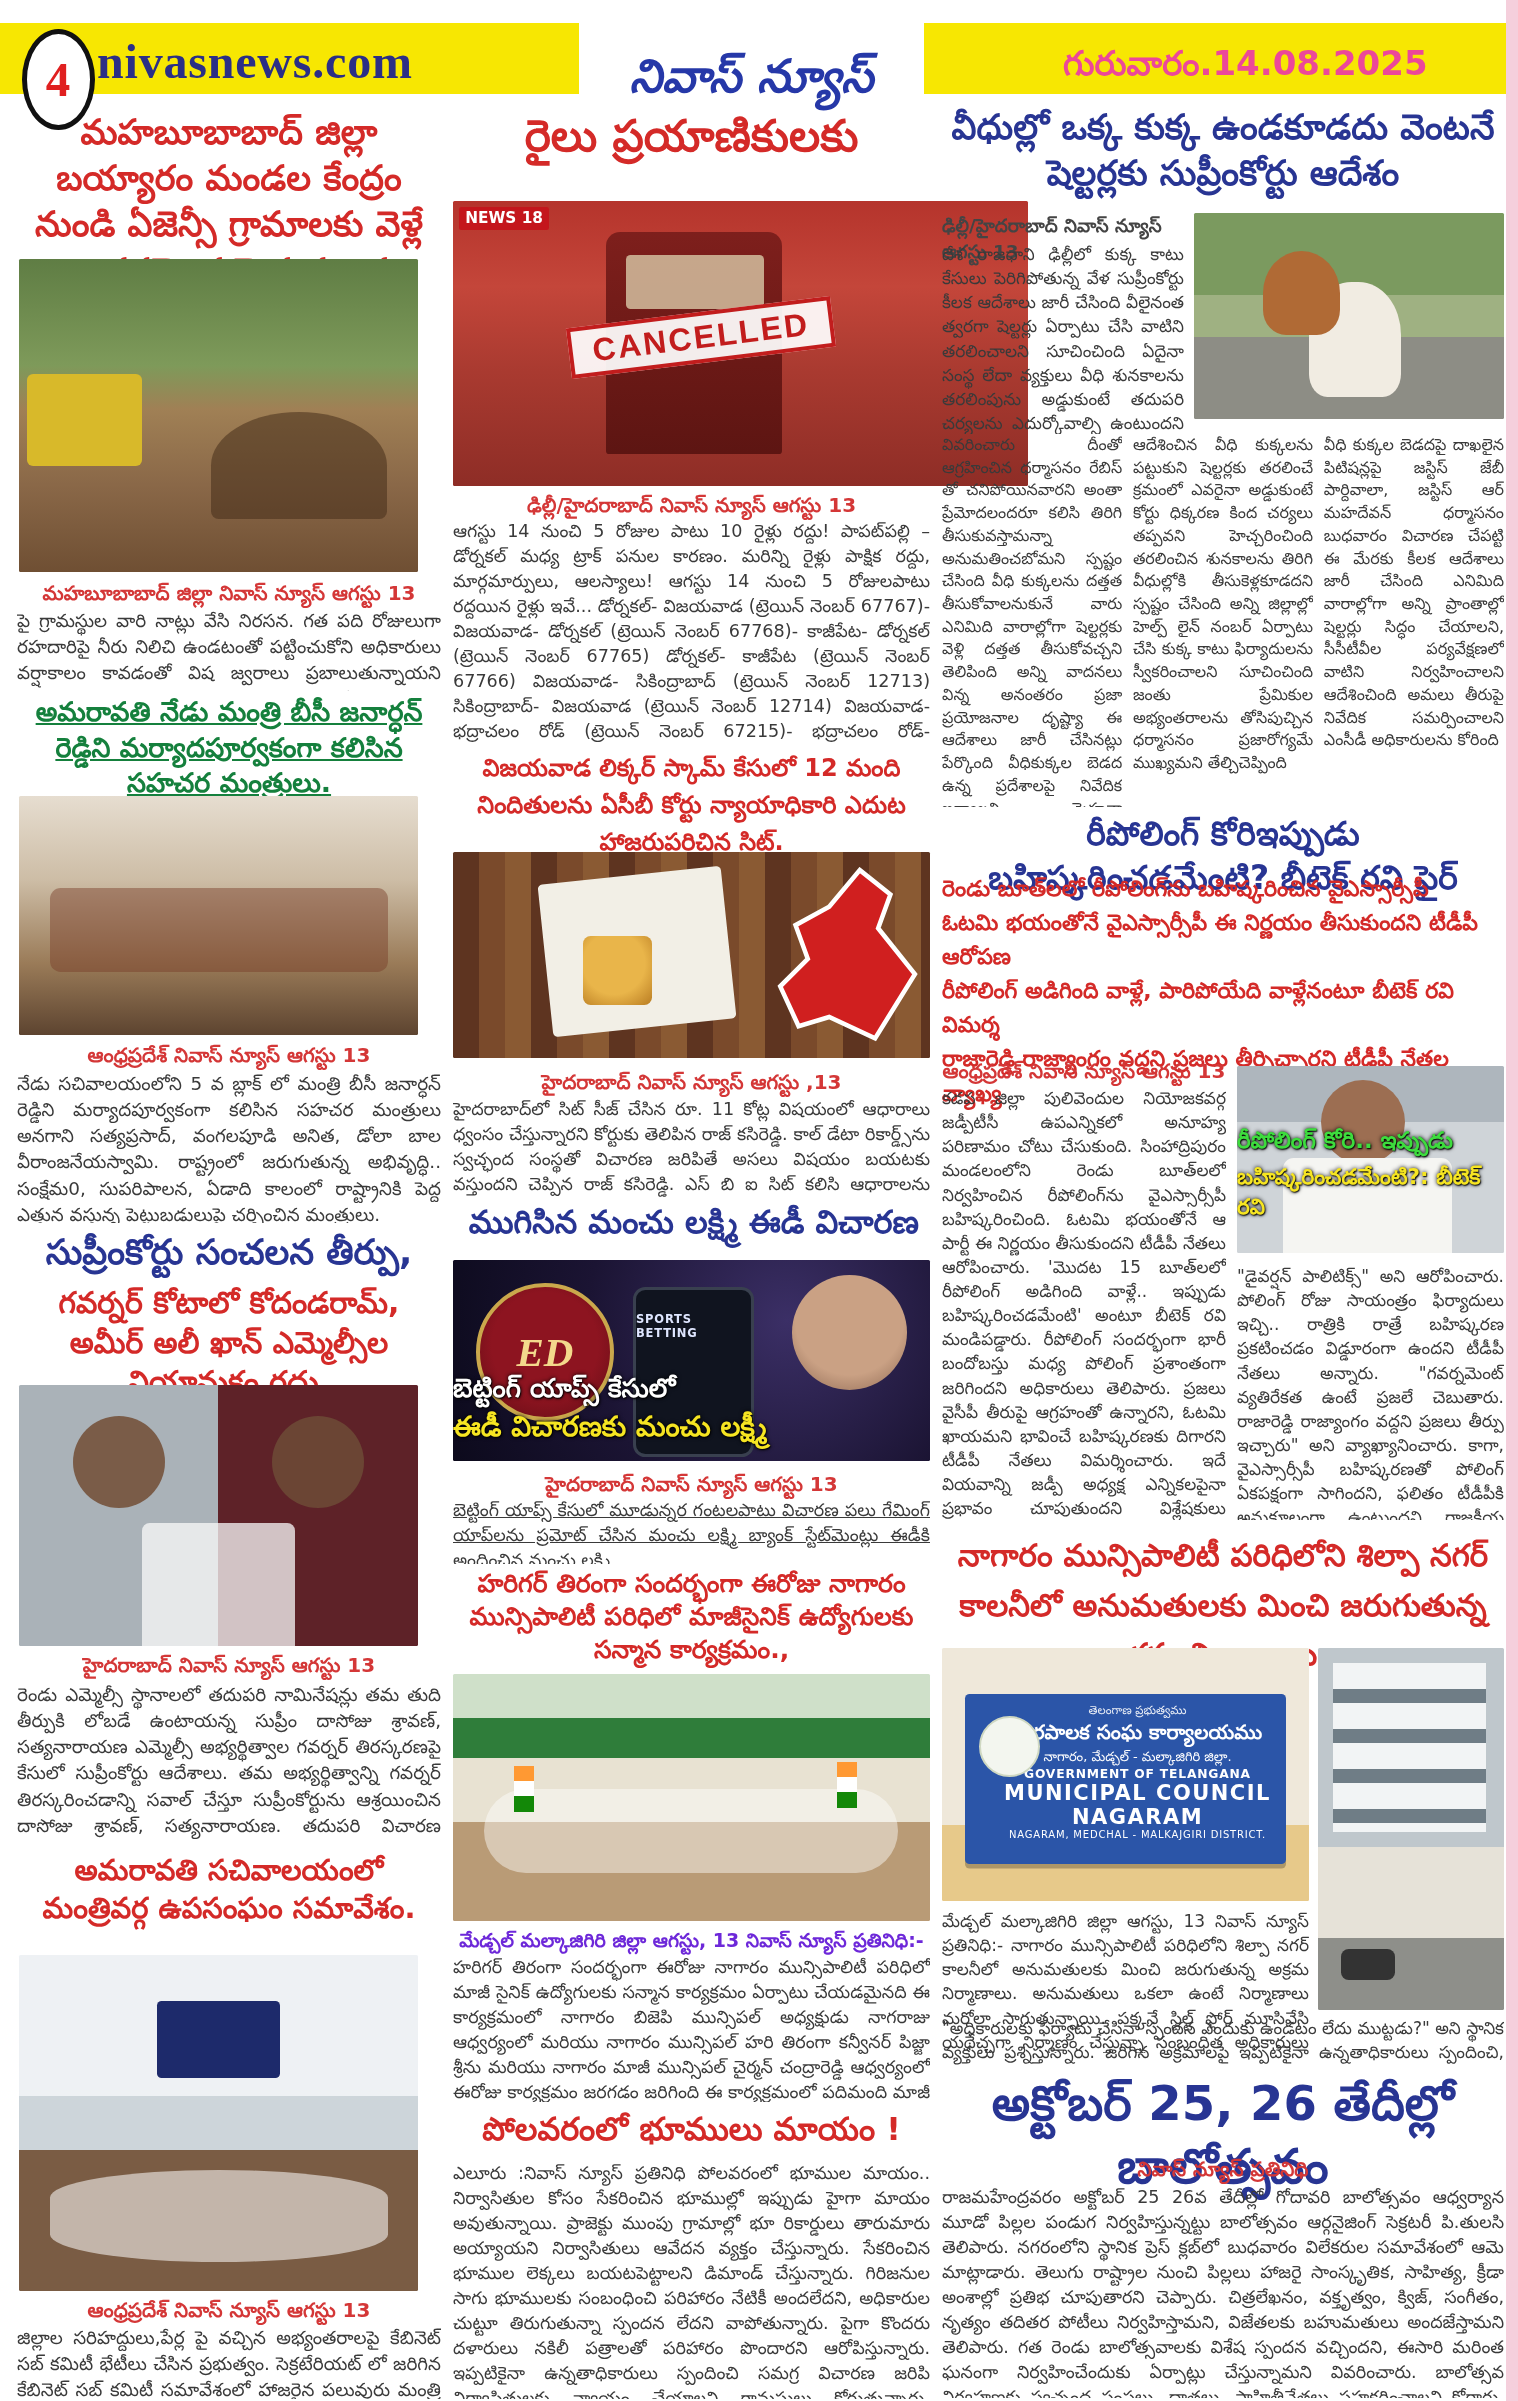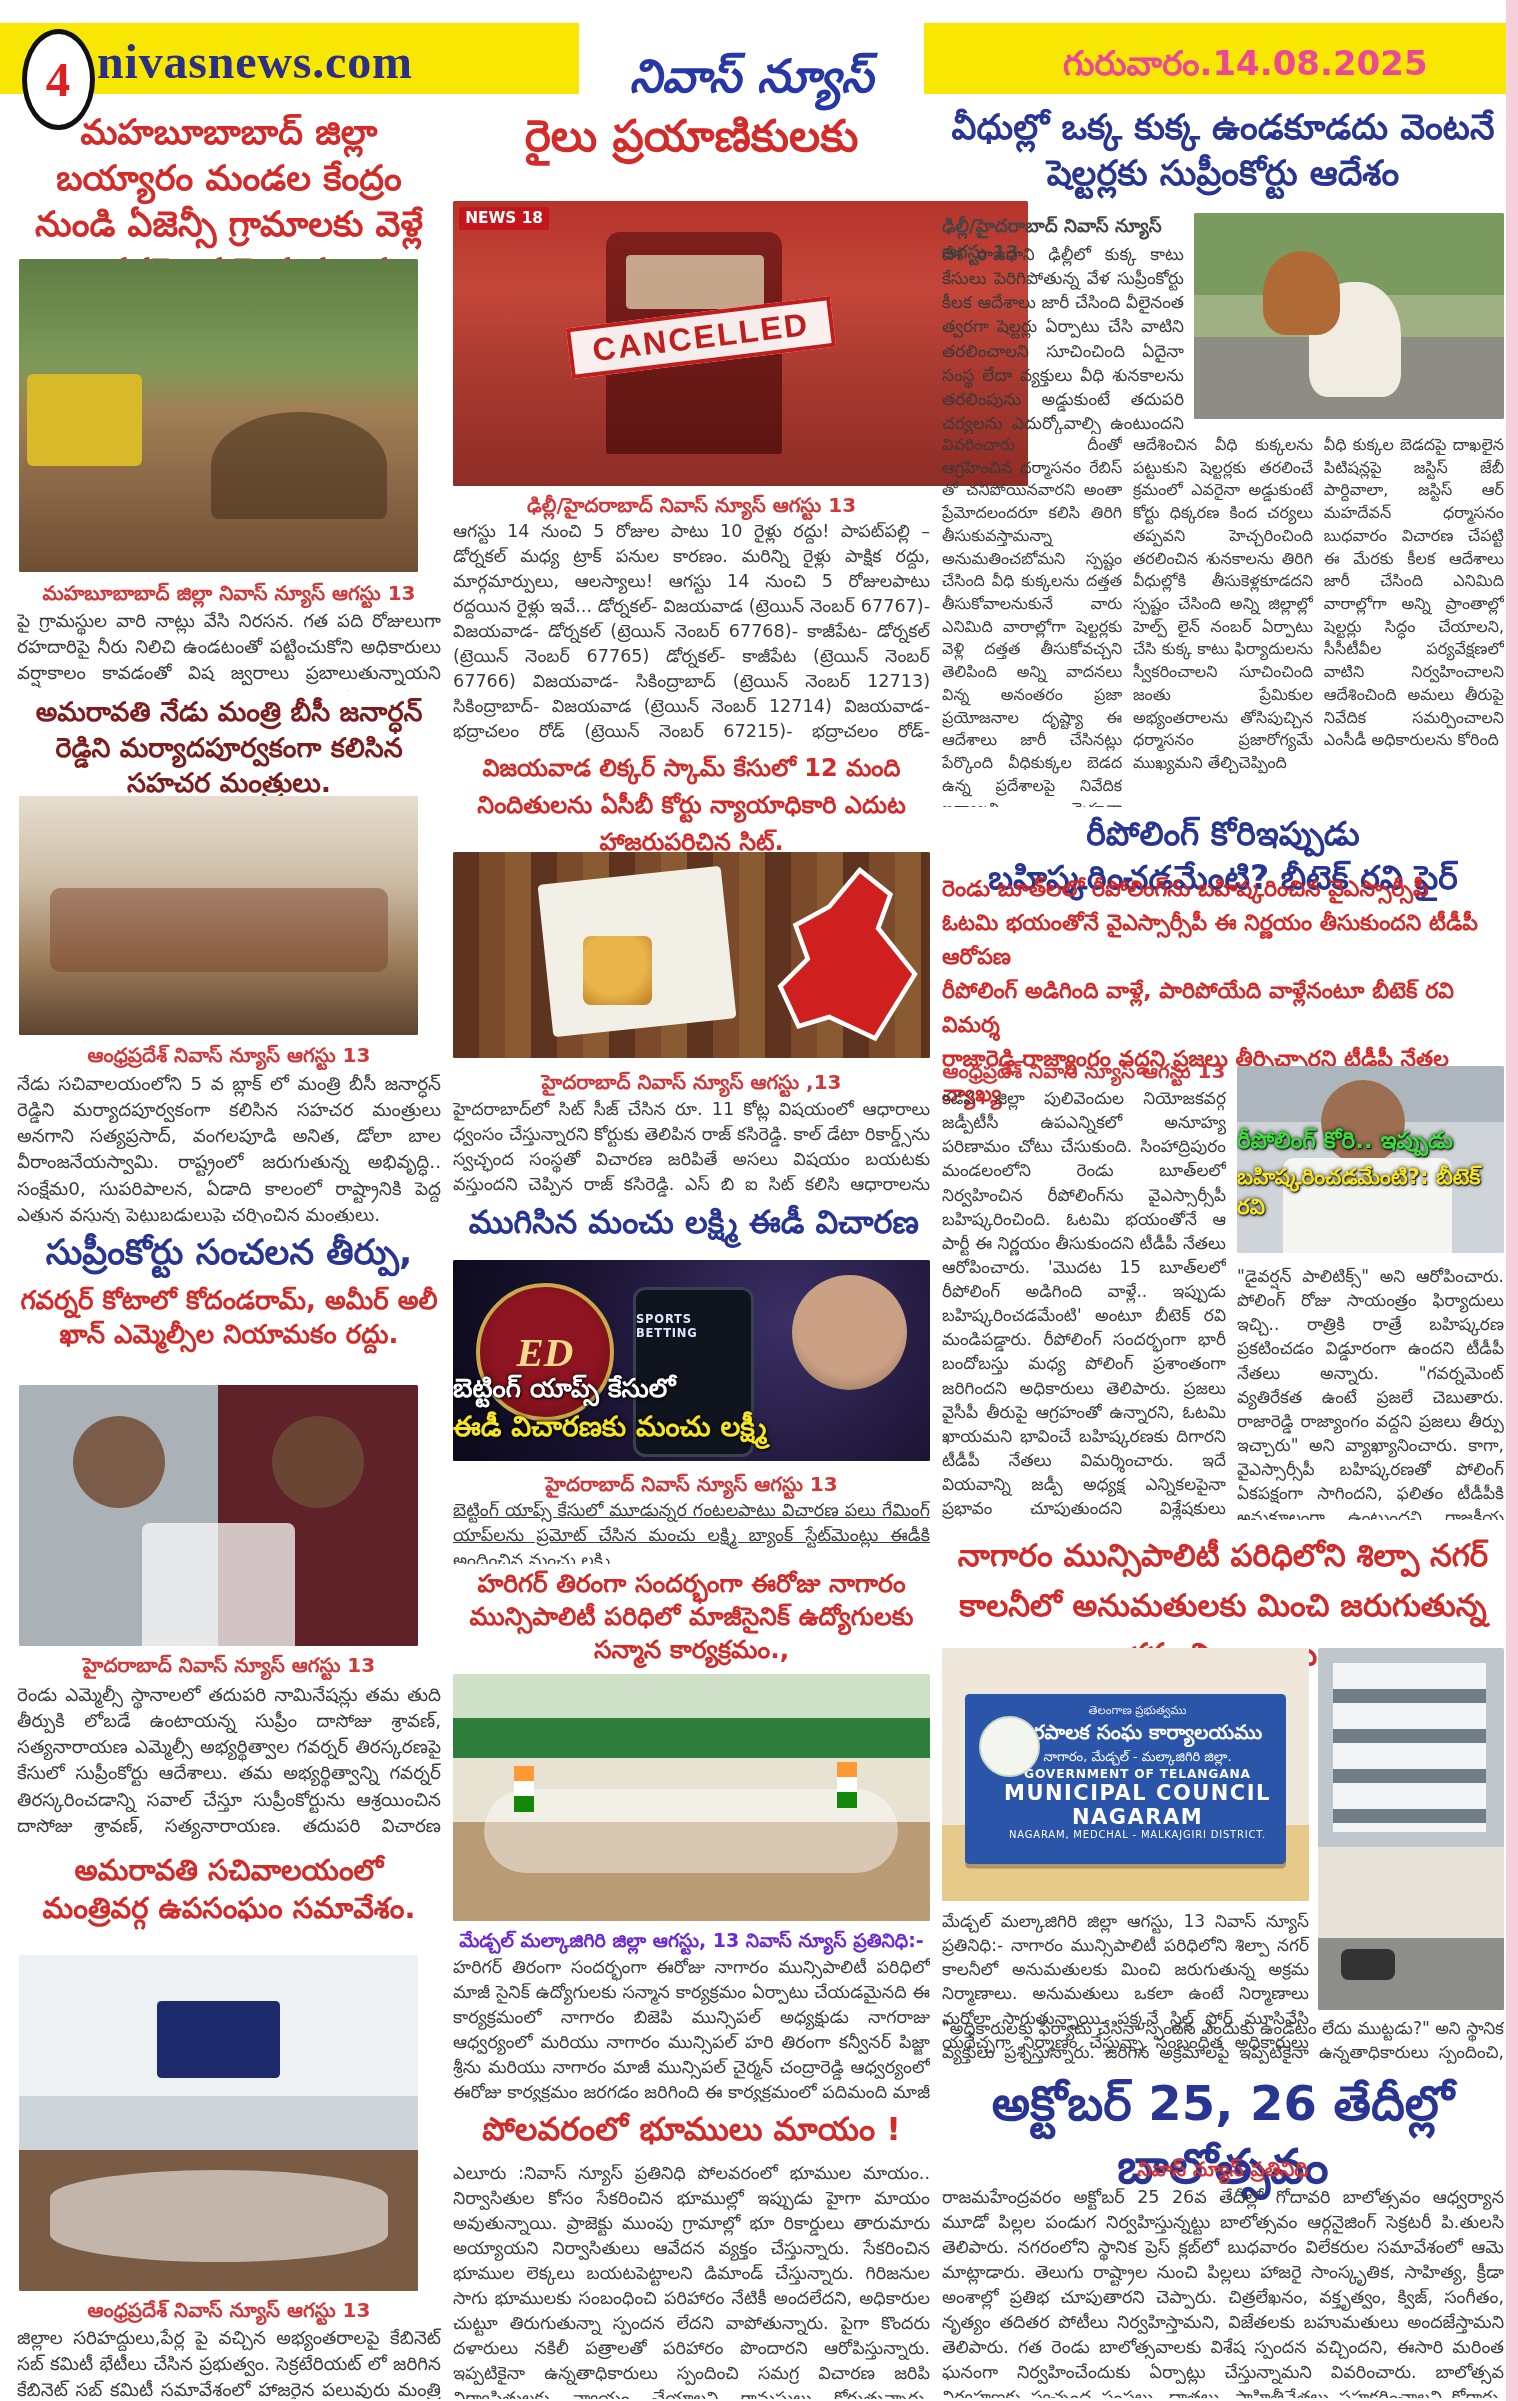--- a/index.html
+++ b/index.html
@@ -3,21 +3,21 @@
 <meta charset="utf-8">
 <style>
   html,body{margin:0;padding:0;background:#ffffff;}
   #page{position:relative;width:1518px;height:2401px;background:#ffffff;overflow:hidden;
         font-family:"DejaVu Sans","Liberation Sans",sans-serif;}
   .abs{position:absolute;}
   .photo{position:absolute;overflow:hidden;border-radius:1.5px;}
   .headline{font-weight:bold;text-align:center;line-height:1.32;}
   .hl-red{color:#d42a28;}
   .hl-blue{color:#283593;}
-  .hl-purple{color:#7f1d1d;}
+  .hl-purple{color:#15803d;text-decoration:underline;}
   .dateline{color:#d43737;font-weight:bold;text-align:center;font-size:20px;}
   .dateline-dark{color:#6d28d9;font-weight:bold;text-align:center;font-size:19px;}
   .body-text{color:#3a3a3a;font-size:17.6px;line-height:1.42;text-align:justify;overflow:hidden;}
   .yellowbar{position:absolute;left:0;top:23px;width:1518px;height:71px;background:#f7e702;}
   .oval4{position:absolute;left:21.5px;top:29px;width:63px;height:91px;background:#fff;
          border:5.4px solid #111;border-radius:50%;display:flex;align-items:center;justify-content:center;
          font-size:49px;font-weight:bold;color:#e02020;font-family:"Liberation Serif",serif;}
   .sitename{position:absolute;left:97px;top:34px;font-size:48px;font-weight:bold;color:#2b2f86;
             font-family:"Liberation Serif",serif;letter-spacing:0.8px;}
   .masthead-panel{position:absolute;left:579px;top:23px;width:345px;height:117px;background:#fff;
@@ -77,21 +77,21 @@
 
   <div class="photo" style="left:19px;top:796px;width:399px;height:239px;
        background:linear-gradient(180deg,#e6ddd0 0%,#cdbda6 35%,#9a7b58 70%,#5d4430 100%);">
     <div class="abs" style="left:31px;top:92px;width:338px;height:84px;background:rgba(120,60,40,.45);border-radius:10.7px;"></div>
   </div>
 
   <div class="abs dateline" style="left:17px;top:1043px;width:424px;">ఆంధ్రప్రదేశ్ నివాస్ న్యూస్ ఆగస్టు 13</div>
   <div class="abs body-text" style="left:17px;top:1071px;width:424px;height:152px;font-size:18.4px;">నేడు సచివాలయంలోని 5 వ బ్లాక్ లో మంత్రి బీసీ జనార్ధన్ రెడ్డిని మర్యాదపూర్వకంగా కలిసిన సహచర మంత్రులు అనగాని సత్యప్రసాద్, వంగలపూడి అనిత, డోలా బాల వీరాంజనేయస్వామి. రాష్ట్రంలో జరుగుతున్న అభివృద్ధి.. సంక్షేమ0, సుపరిపాలన, ఏడాది కాలంలో రాష్ట్రానికి పెద్ద ఎత్తున వస్తున్న పెట్టుబడులుపై చర్చించిన మంత్రులు.</div>
 
   <div class="abs headline hl-blue" style="left:17px;top:1229px;width:424px;font-size:35px;">సుప్రీంకోర్టు సంచలన తీర్పు,</div>
-  <div class="abs headline hl-red" style="left:17px;top:1283px;width:424px;font-size:26px;">గవర్నర్ కోటాలో కోదండరామ్, అమీర్ అలీ ఖాన్ ఎమ్మెల్సీల నియామకం రద్దు.</div>
+  <div class="abs headline hl-red" style="left:17px;top:1283px;width:424px;font-size:30px;">గవర్నర్ కోటాలో కోదండరామ్, అమీర్ అలీ ఖాన్ ఎమ్మెల్సీల నియామకం రద్దు.</div>
 
   <div class="photo" style="left:19px;top:1385px;width:399px;height:261px;
        background:linear-gradient(90deg,#aab2b8 0 50%,#5e2228 50% 100%);">
     <div class="abs" style="left:54px;top:31px;width:92px;height:92px;border-radius:50%;background:#7a5c48;"></div>
     <div class="abs" style="left:253px;top:31px;width:92px;height:92px;border-radius:50%;background:#6b4534;"></div>
     <div class="abs" style="left:123px;top:138px;width:153px;height:123px;background:rgba(250,250,250,.75);border-radius:7.7px 7.7px 0 0;"></div>
   </div>
 
   <div class="abs dateline" style="left:17px;top:1653px;width:424px;">హైదరాబాద్ నివాస్ న్యూస్ ఆగస్టు 13</div>
   <div class="abs body-text" style="left:17px;top:1682px;width:424px;height:160px;font-size:18.4px;">రెండు ఎమ్మెల్సీ స్థానాలలో తదుపరి నామినేషన్లు తమ తుది తీర్పుకి లోబడే ఉంటాయన్న సుప్రీం దాసోజు శ్రావణ్, సత్యనారాయణ ఎమ్మెల్సీ అభ్యర్థిత్వాల గవర్నర్ తిరస్కరణపై కేసులో సుప్రీంకోర్టు ఆదేశాలు. తమ అభ్యర్థిత్వాన్ని గవర్నర్ తిరస్కరించడాన్ని సవాల్ చేస్తూ సుప్రీంకోర్టును ఆశ్రయించిన దాసోజు శ్రావణ్, సత్యనారాయణ. తదుపరి విచారణ సెప్టెంబర్ 17 కు వాయిదా. గవర్నర్ కోటాలో కోదండరామ్, అమీర్ అలీ ఖాన్ నియామకం.. ఆగస్టు 14, 2024తీర్పులో మార్పులు చేసిన సుప్రీంకోర్టు. ఆదేశాలు ఇచ్చిన జస్టిస్ పిఎస్ నరసింహా , జస్టిస్ అతుల్ ఎస్ చందుర్కర్ ధర్మాశనం</div>

